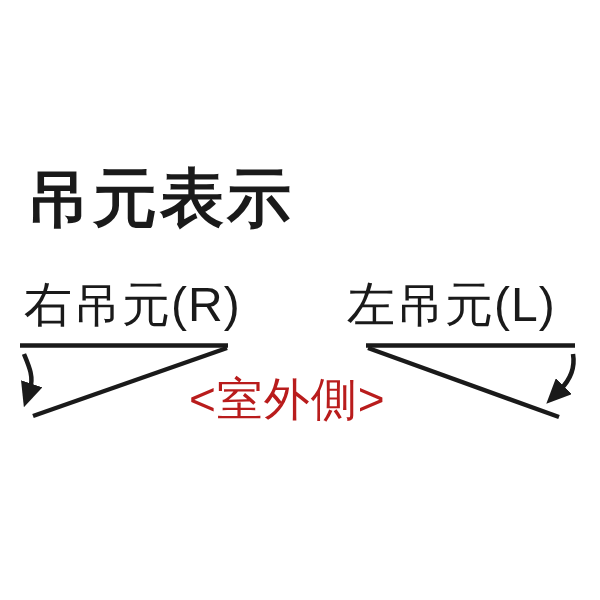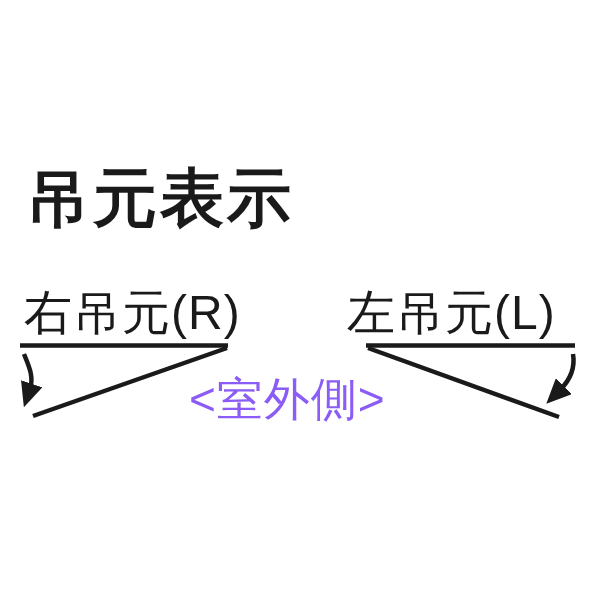--- a/index.html
+++ b/index.html
@@ -32,32 +32,31 @@
   }
   .hinge-label {
     position: absolute;
     top: 276px;
     font-size: 48px;
     font-weight: normal;
     line-height: 1.2;
     letter-spacing: 1px;
     color: #1a1a1a;
     white-space: nowrap;
-    margin-top: 8px;
   }
   .hinge-label.right-hinge { left: 24px; }
   .hinge-label.left-hinge  { left: 347px; }
   .center-label {
     position: absolute;
     left: 189px;
     top: 372px;
     font-size: 46px;
     line-height: 1.2;
     letter-spacing: 1px;
-    color: #8b5cf6;
+    color: #b91c1c;
     white-space: nowrap;
   }
   .diagram-svg {
     position: absolute;
     left: 0;
     top: 0;
     width: 600px;
     height: 600px;
     pointer-events: none;
   }

